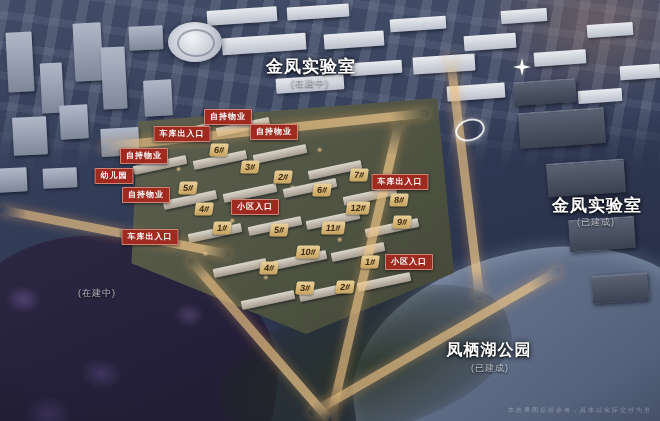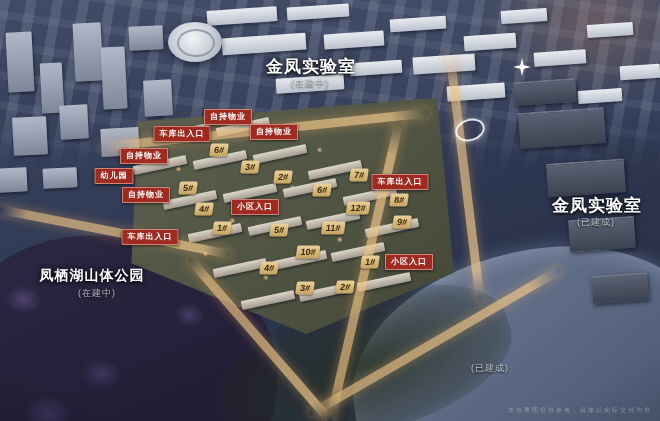--- a/index.html
+++ b/index.html
@@ -156,22 +156,22 @@
     </div>
   <div class="dome"></div>
   <div class="loop-ring"></div>
   <div class="sparkle"></div>
   <div class="vignette layer"></div>
   <div id="labels" class="layer">
       <div class="area-title" style="left: 311px; top: 66px; font-size: 17px;">金凤实验室</div>
       <div class="area-subtitle" style="left: 310px; top: 83px;">(在建中)</div>
       <div class="area-title" style="left: 597px; top: 205px; font-size: 17px;">金凤实验室</div>
       <div class="area-subtitle" style="left: 596px; top: 222px;">(已建成)</div>
-      <div class="area-title" style="left: 92px; top: 276px; font-size: 14px;">凤栖湖山体公园</div>
       <div class="area-subtitle" style="left: 97px; top: 293px;">(在建中)</div>
+      <div class="area-title" style="left: 489px; top: 350px; font-size: 16px;">凤栖湖公园</div>
       <div class="area-subtitle" style="left: 490px; top: 368px;">(已建成)</div>
       <div class="badge" style="left: 228px; top: 117px;">自持物业</div>
       <div class="badge" style="left: 182px; top: 134px;">车库出入口</div>
       <div class="badge" style="left: 274px; top: 132px;">自持物业</div>
       <div class="badge" style="left: 144px; top: 156px;">自持物业</div>
       <div class="badge" style="left: 114px; top: 176px;">幼儿园</div>
       <div class="badge" style="left: 146px; top: 195px;">自持物业</div>
       <div class="badge" style="left: 400px; top: 182px;">车库出入口</div>
       <div class="badge" style="left: 255px; top: 207px;">小区入口</div>
       <div class="badge" style="left: 150px; top: 237px;">车库出入口</div>

